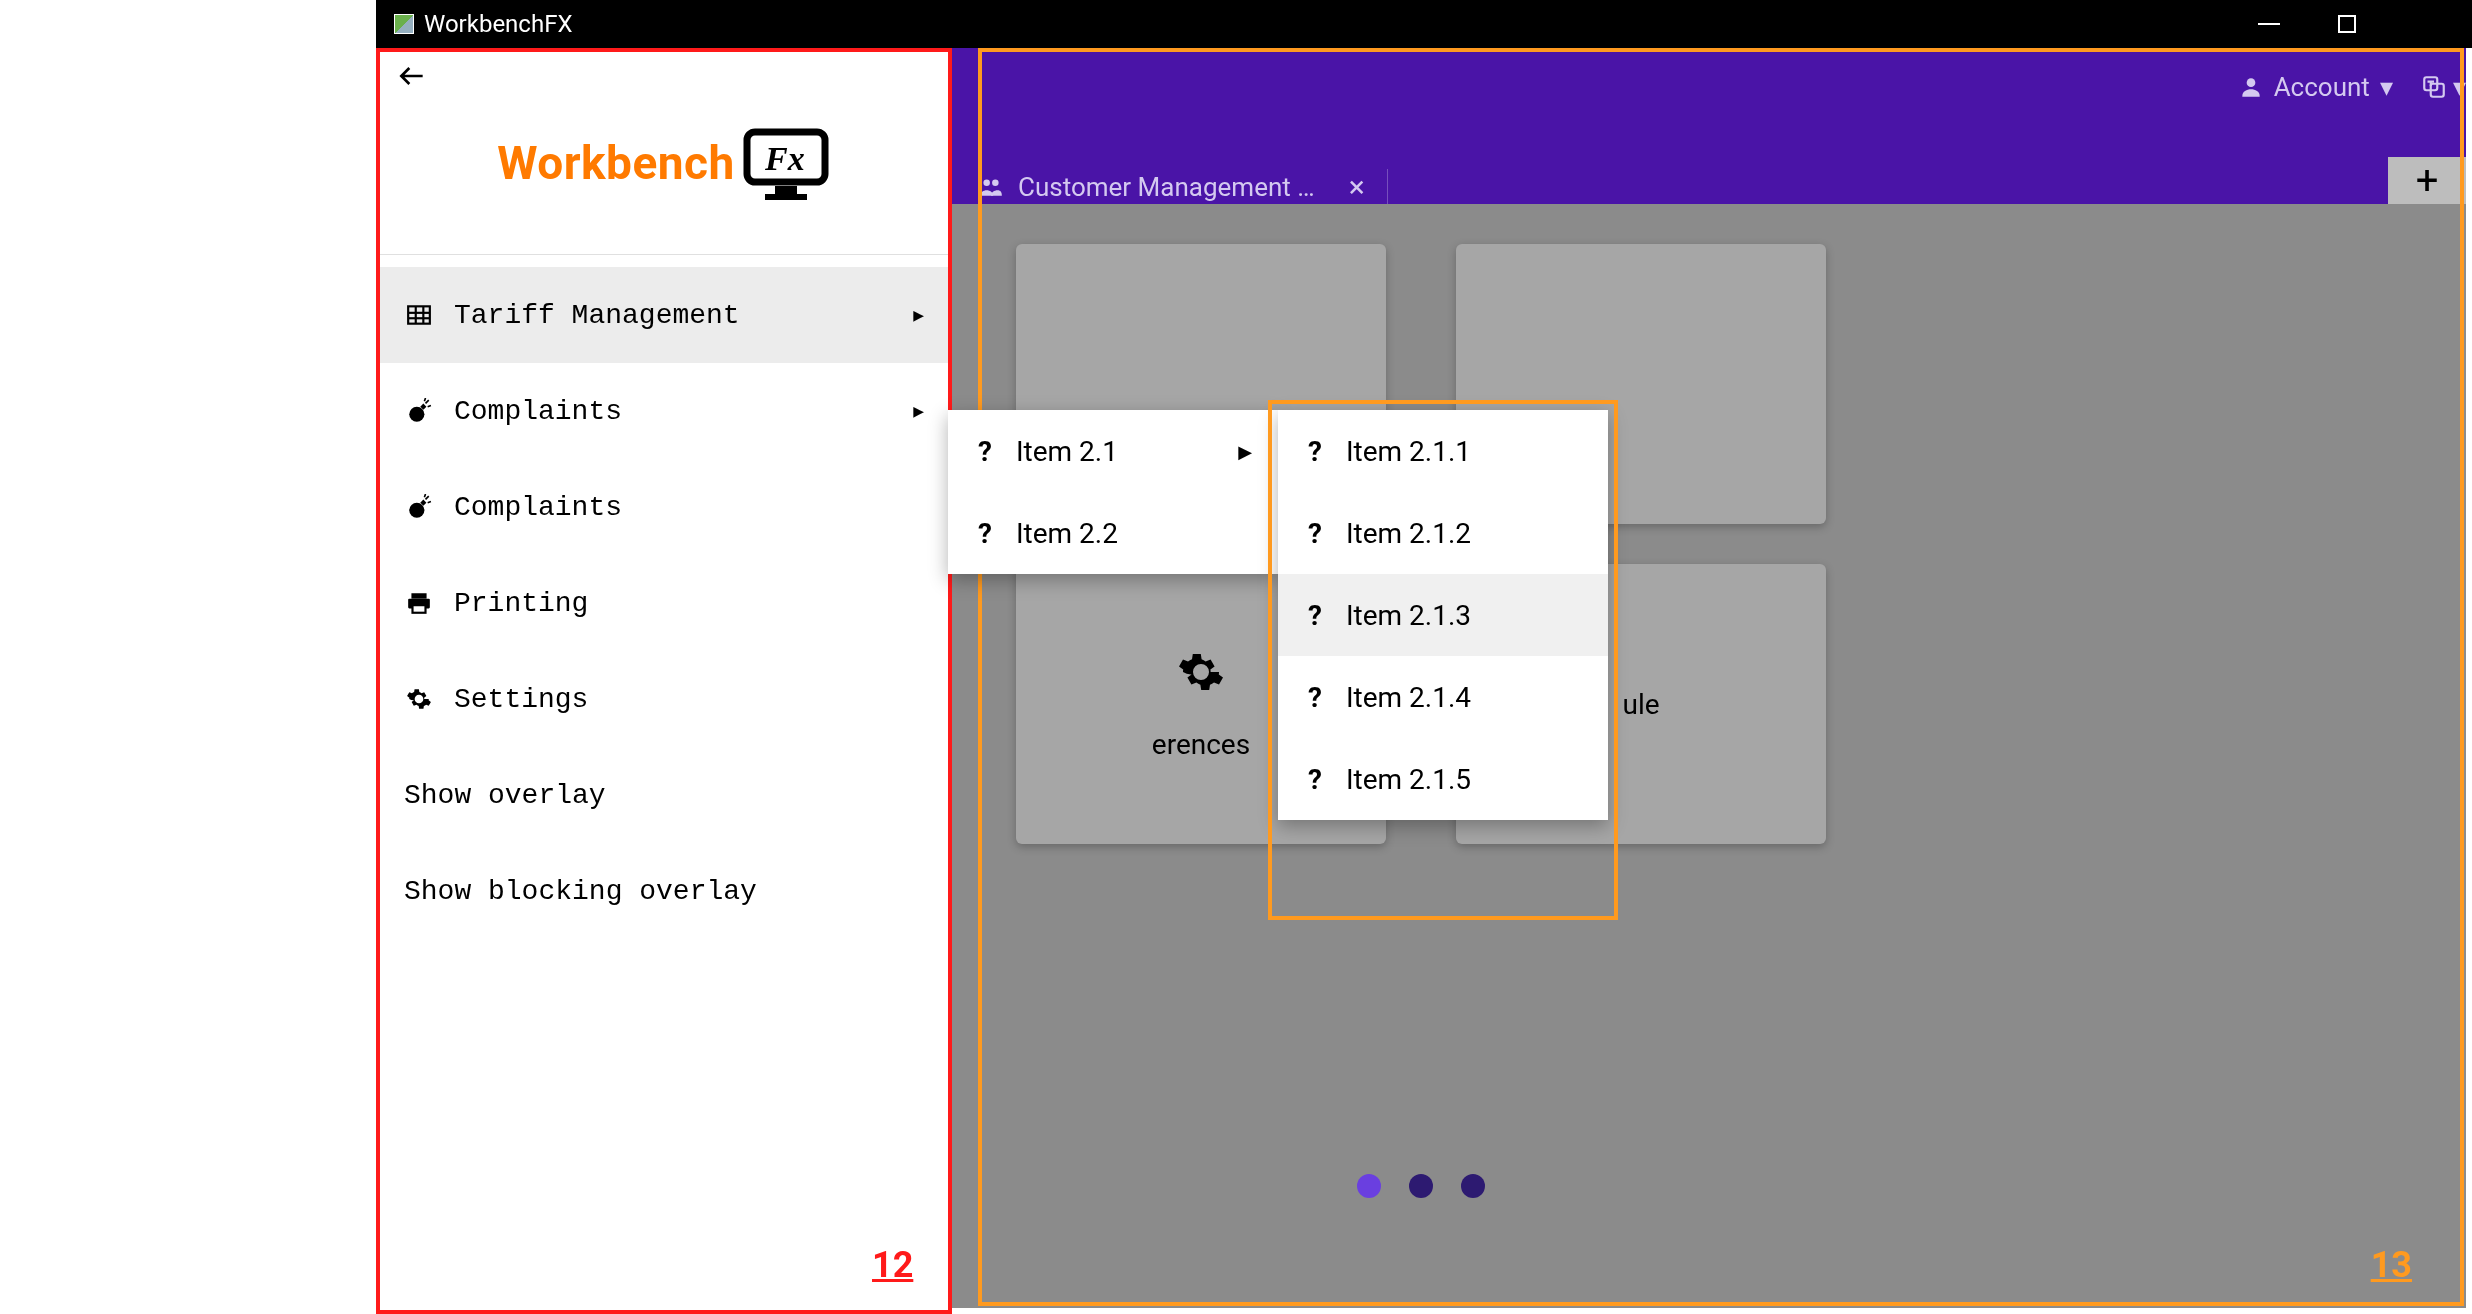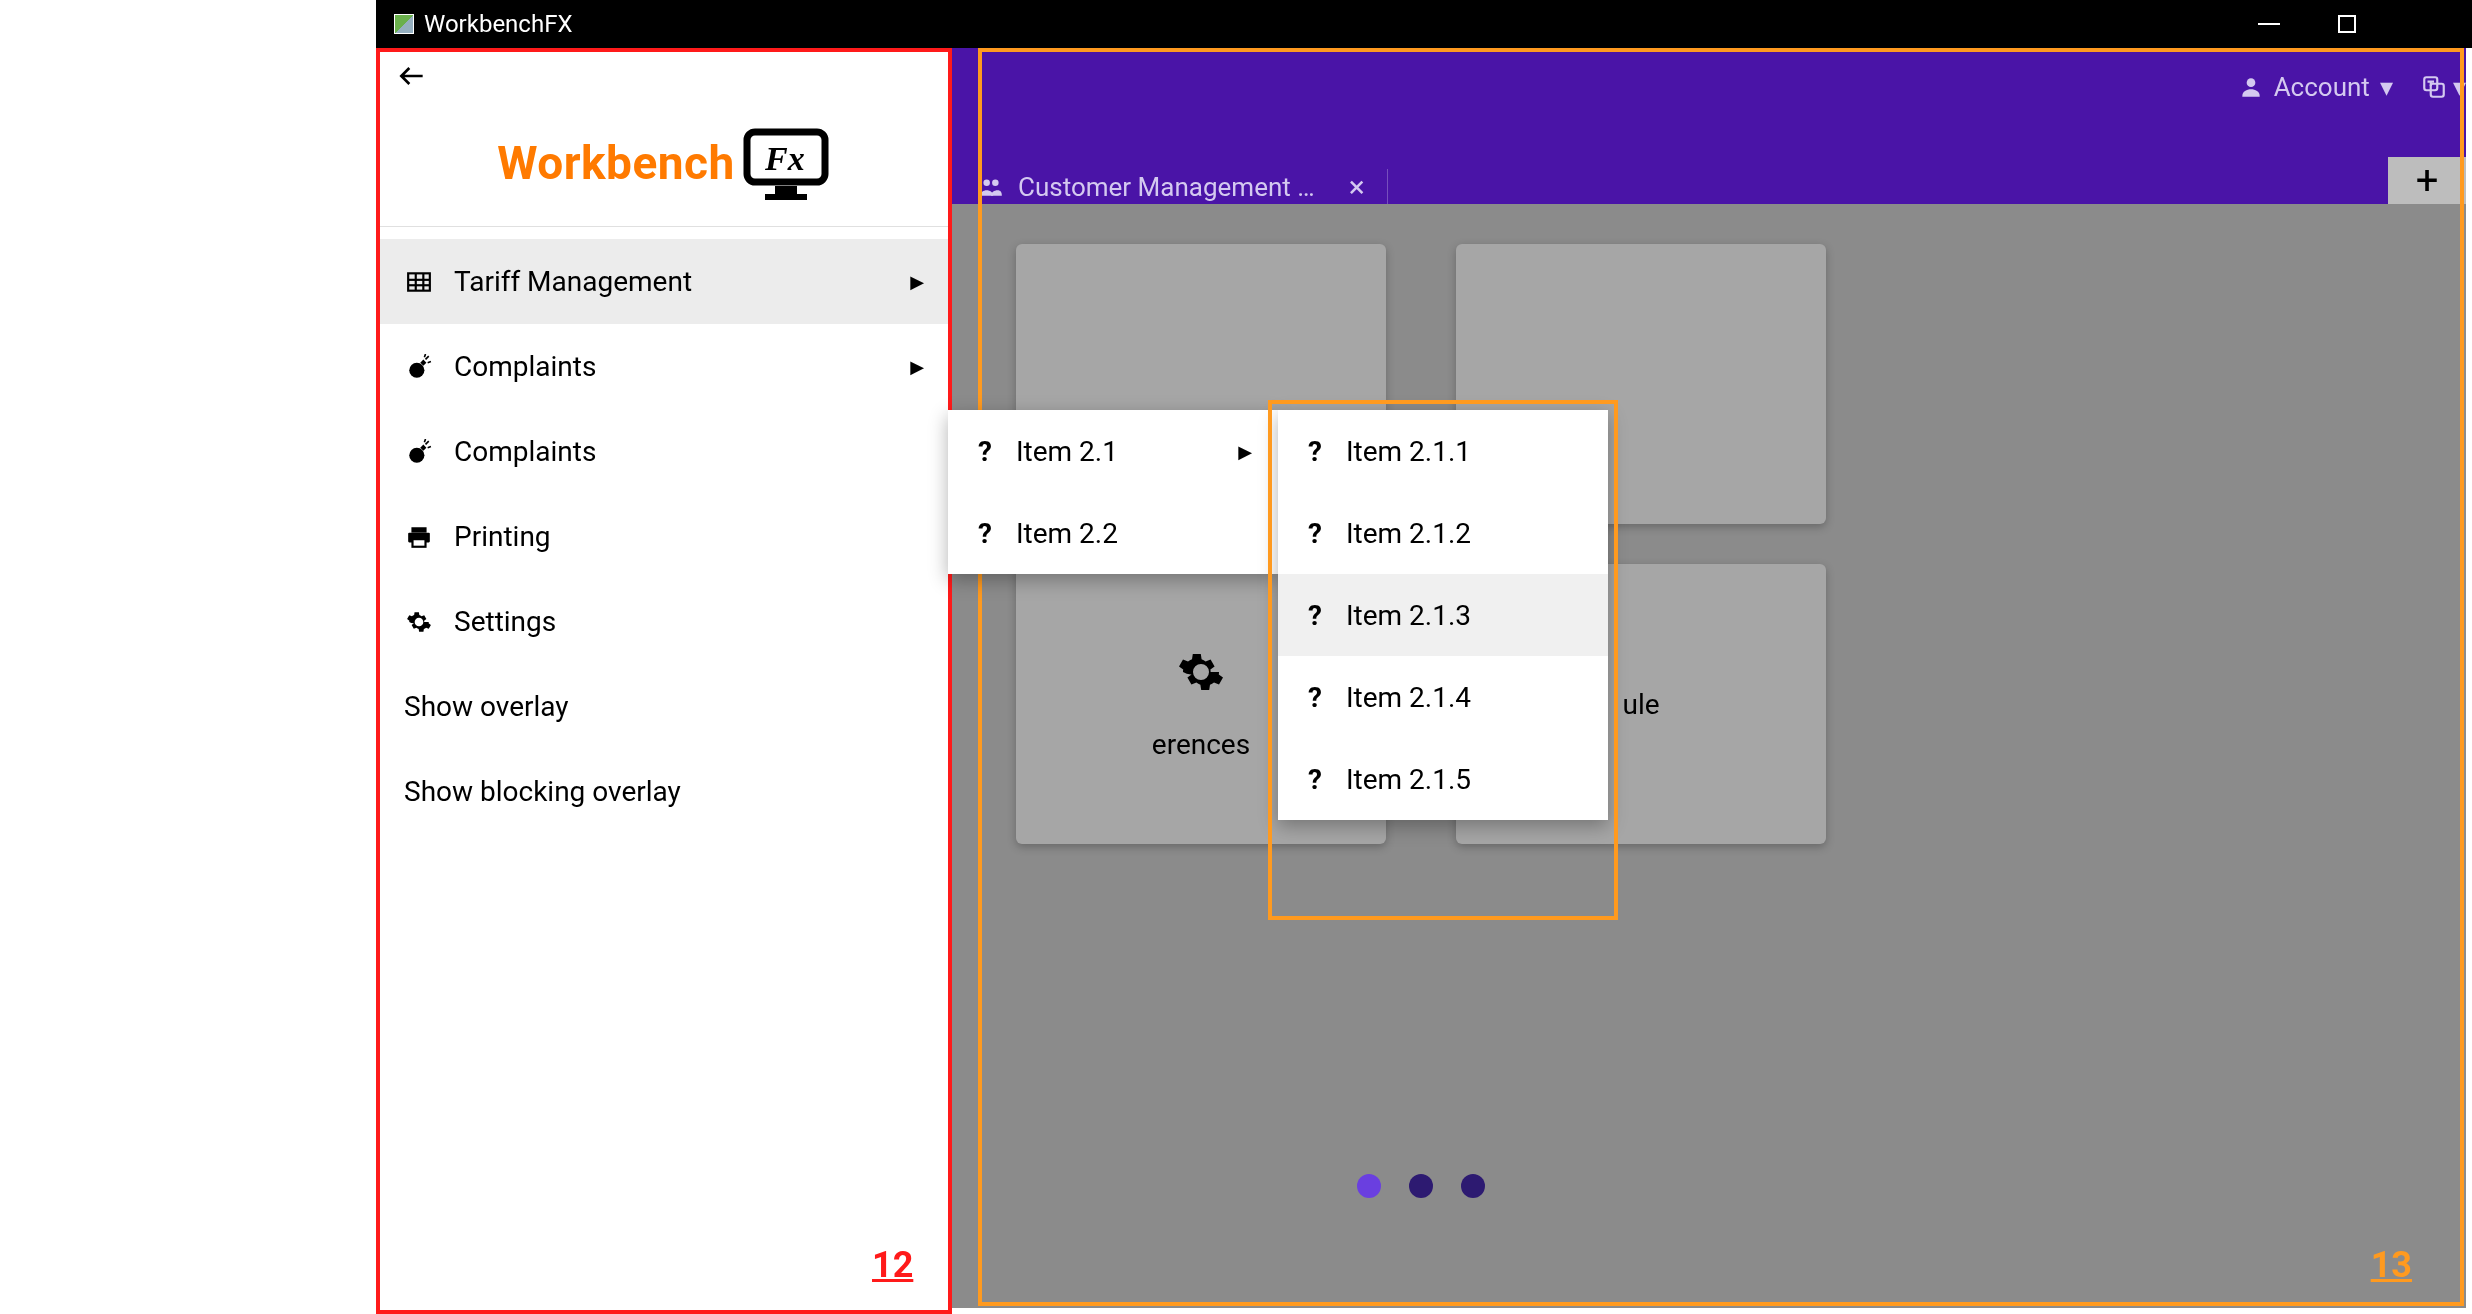--- a/index.html
+++ b/index.html
@@ -203,39 +203,40 @@
     display: flex;
     align-items: center;
     padding-left: 8px;
   }
   .back-arrow { font-size: 34px; cursor: pointer; padding: 4px 8px; }
   .logo-wrap {
     display: flex;
     align-items: center;
     justify-content: center;
     gap: 8px;
-    padding: 20px 0 28px;
+    padding: 20px 0 56px;
     border-bottom: 1px solid #e0e0e0;
   }
   .logo-text { font-size: 46px; font-weight: 700; color: #ff7a00; letter-spacing: 0.5px; }
   .logo-mon {
     width: 88px; height: 70px;
     position: relative;
   }
   .nav-list { padding-top: 12px; }
   .nav-item {
     display: flex;
     align-items: center;
-    height: 85px;
+    height: 96px;
     padding: 0 24px;
     font-size: 28px;
     color: #000;
     gap: 20px;
     cursor: pointer;
     position: relative;
+    font-family: Liberation Mono, monospace;
   }
   .nav-item.selected { background: #ececec; }
   .nav-item .chev {
     margin-left: auto;
     font-size: 18px;
   }
   .nav-item.noicon { padding-left: 24px; }
   .nav-icon { width: 30px; display:flex; justify-content:center; }
 
   

